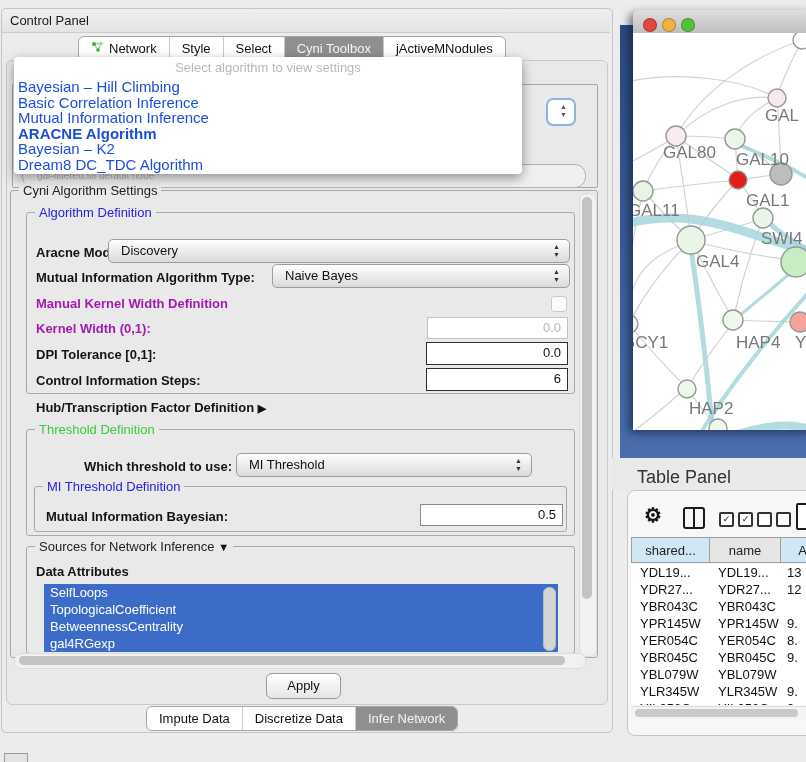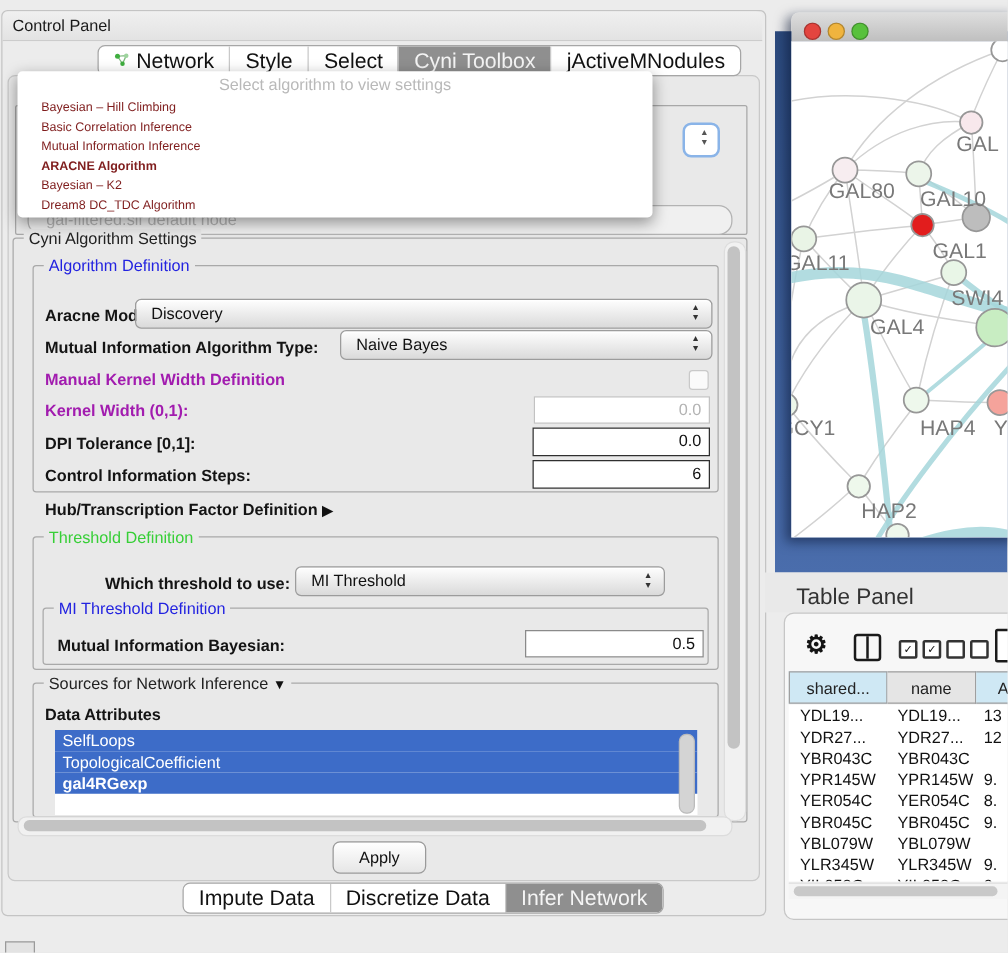--- a/index.html
+++ b/index.html
@@ -8,21 +8,21 @@
   
   .cpwin{position:absolute;left:1px;top:8px;width:610px;height:723px;background:#ececec;
          border:1px solid #c4c4c4;border-radius:5px;z-index:1}
   .cptitle{position:absolute;left:2px;top:9px;width:608px;height:23px;background:linear-gradient(#f0f0f0,#e3e3e3);
            border-bottom:1px solid #cccccc;border-radius:5px 5px 0 0}
   .cptitle .txt{position:absolute;left:8px;top:4px;font-size:13px;color:#1a1a1a}
   .floaticon{position:absolute;left:566px;top:14px;width:10px;height:10px;border:2px solid #222;border-radius:1px}
   .closeicon{position:absolute;left:585px;top:11px;font-size:14px;font-weight:bold;color:#111}
   
   .seg{position:absolute;display:flex;background:#fff;border:1px solid #a6a6a6;border-radius:6px;
-       overflow:hidden;font-size:17px;height:23px;z-index:6}
+       overflow:hidden;font-size:13px;height:23px;z-index:6}
   .seg .sg{display:flex;align-items:center;gap:5px;padding:0 12px;border-left:1px solid #c9c9c9;color:#111;white-space:nowrap}
   .seg .sg:first-child{border-left:none}
   .seg .sg.sel{background:#8f8f8f;color:#f5f5f5}
   
   .innerbox{position:absolute;left:6px;top:60px;width:600px;height:643px;background:#e9e9e9;
             border:1px solid #c9c9c9;border-radius:6px;z-index:2}
   .fs{position:absolute;border:1px solid #a9a9a9;border-radius:3px;z-index:4}
   .fs>.t{position:absolute;top:-8px;left:8px;background:#e9e9e9;padding:0 4px;font-size:13px;color:#222;white-space:nowrap}
   .t.blue{color:#2323e0}.t.green{color:#37cf37}
   .lb{position:absolute;font-size:13px;font-weight:bold;color:#141414;white-space:nowrap;z-index:5}
@@ -33,26 +33,26 @@
   .fld{position:absolute;background:#fff;border:1px solid #2f2f2f;font-size:13px;line-height:20px;
        text-align:right;padding-right:6px;color:#111;z-index:5}
   .fld.dis{border:1px solid #c2c2c2;color:#b3b3b3}
   .fld.mid{border:1px solid #8a8a8a}
   .chk{position:absolute;width:14px;height:14px;background:#fafafa;border:1px solid #c9c9c9;border-radius:3px;z-index:5}
   .tri{font-size:11px;color:#111}
   
   .popup{position:absolute;left:14px;top:57px;width:508px;height:117px;background:#fff;border-radius:4px;
          box-shadow:0 4px 12px rgba(0,0,0,.4);z-index:40}
   .popup .ph{position:absolute;left:0;top:3px;width:100%;text-align:center;font-size:13px;color:#b9b9b9}
-  .pitem{height:15.5px;line-height:15.5px;font-size:10px;color:#7f1d1d;padding-left:19px;white-space:nowrap}
+  .pitem{height:15.5px;line-height:15.5px;font-size:15px;color:#1d4ed8;padding-left:4px;white-space:nowrap}
   .pitem.b{font-weight:bold}
   .plist{position:absolute;left:0;top:22px;width:100%}
   .frag-group{position:absolute;left:12px;top:84px;width:584px;height:102px;border:1px solid #a8a8a8;border-radius:2px;z-index:3}
   .frag-combo{position:absolute;left:22px;top:164px;width:548px;height:22px;border:1px solid #b3b3b3;border-radius:11px;
-              background:#f0f0f0;z-index:3;font-size:13px;line-height:22px;padding-left:14px;color:rgba(60,60,60,.32);overflow:hidden}
+              background:#f0f0f0;z-index:3;font-size:10px;line-height:22px;padding-left:14px;color:rgba(60,60,60,.32);overflow:hidden}
   .frag-blue{position:absolute;left:546px;top:98px;width:26px;height:24px;border:2px solid #8ab4e8;border-radius:7px;
              background:#fff;z-index:41}
   .frag-blue .ar{position:absolute;right:7px;top:3px;font-size:7px;line-height:8px;color:#555}
   
   .sbtrack-v{position:absolute;left:579px;top:193px;width:16px;height:462px;background:#f1f1f1;border:1px solid #ddd;border-radius:8px;z-index:5}
   .sbthumb-v{position:absolute;left:2px;top:3px;width:10px;height:402px;background:#c3c3c3;border-radius:5px}
   .sbtrack-h{position:absolute;left:14px;top:653px;width:570px;height:14px;background:#f1f1f1;border:1px solid #dcdcdc;border-radius:7px;z-index:6}
   .sbthumb-h{position:absolute;left:4px;top:2px;width:546px;height:9px;background:#c3c3c3;border-radius:5px}
   .att{height:17px;line-height:17px;background:#3d6cc8;color:#fff;font-size:13px;padding-left:6px;white-space:nowrap}
   .attlist{position:absolute;left:44px;top:584px;width:514px;height:68px;background:#fff;overflow:hidden;z-index:5}
@@ -195,21 +195,22 @@
 <div class="fs" style="left:26px;top:546px;width:547px;height:106px">
   <span class="t">
     <span>Sources for Network Inference</span>
     <span class="tri"> ▼</span>
   </span>
 </div>
 <div class="lb" style="left:36px;top:564px">Data Attributes</div>
 <div class="attlist" id="attr-list">
     <div class="att" style="background: rgb(61, 108, 200);">SelfLoops</div>
     <div class="att" style="background: rgb(61, 108, 200);">TopologicalCoefficient</div>
-    <div class="att" style="background: rgb(61, 108, 200); font-weight: bold;">gal4RGexp</div>
+    <div class="att" style="background: rgb(61, 108, 200);">BetweennessCentrality</div>
+    <div class="att" style="background: rgb(61, 108, 200);">gal4RGexp</div>
   </div>
 <div class="attsb"></div>
 <div class="sbtrack-h">
   <div class="sbthumb-h"></div>
 </div>
 
 <div class="applybtn">Apply</div>
 
 <div class="seg" id="bottom-tabs" style="left:146px;top:706px">
     <div class="sg">

